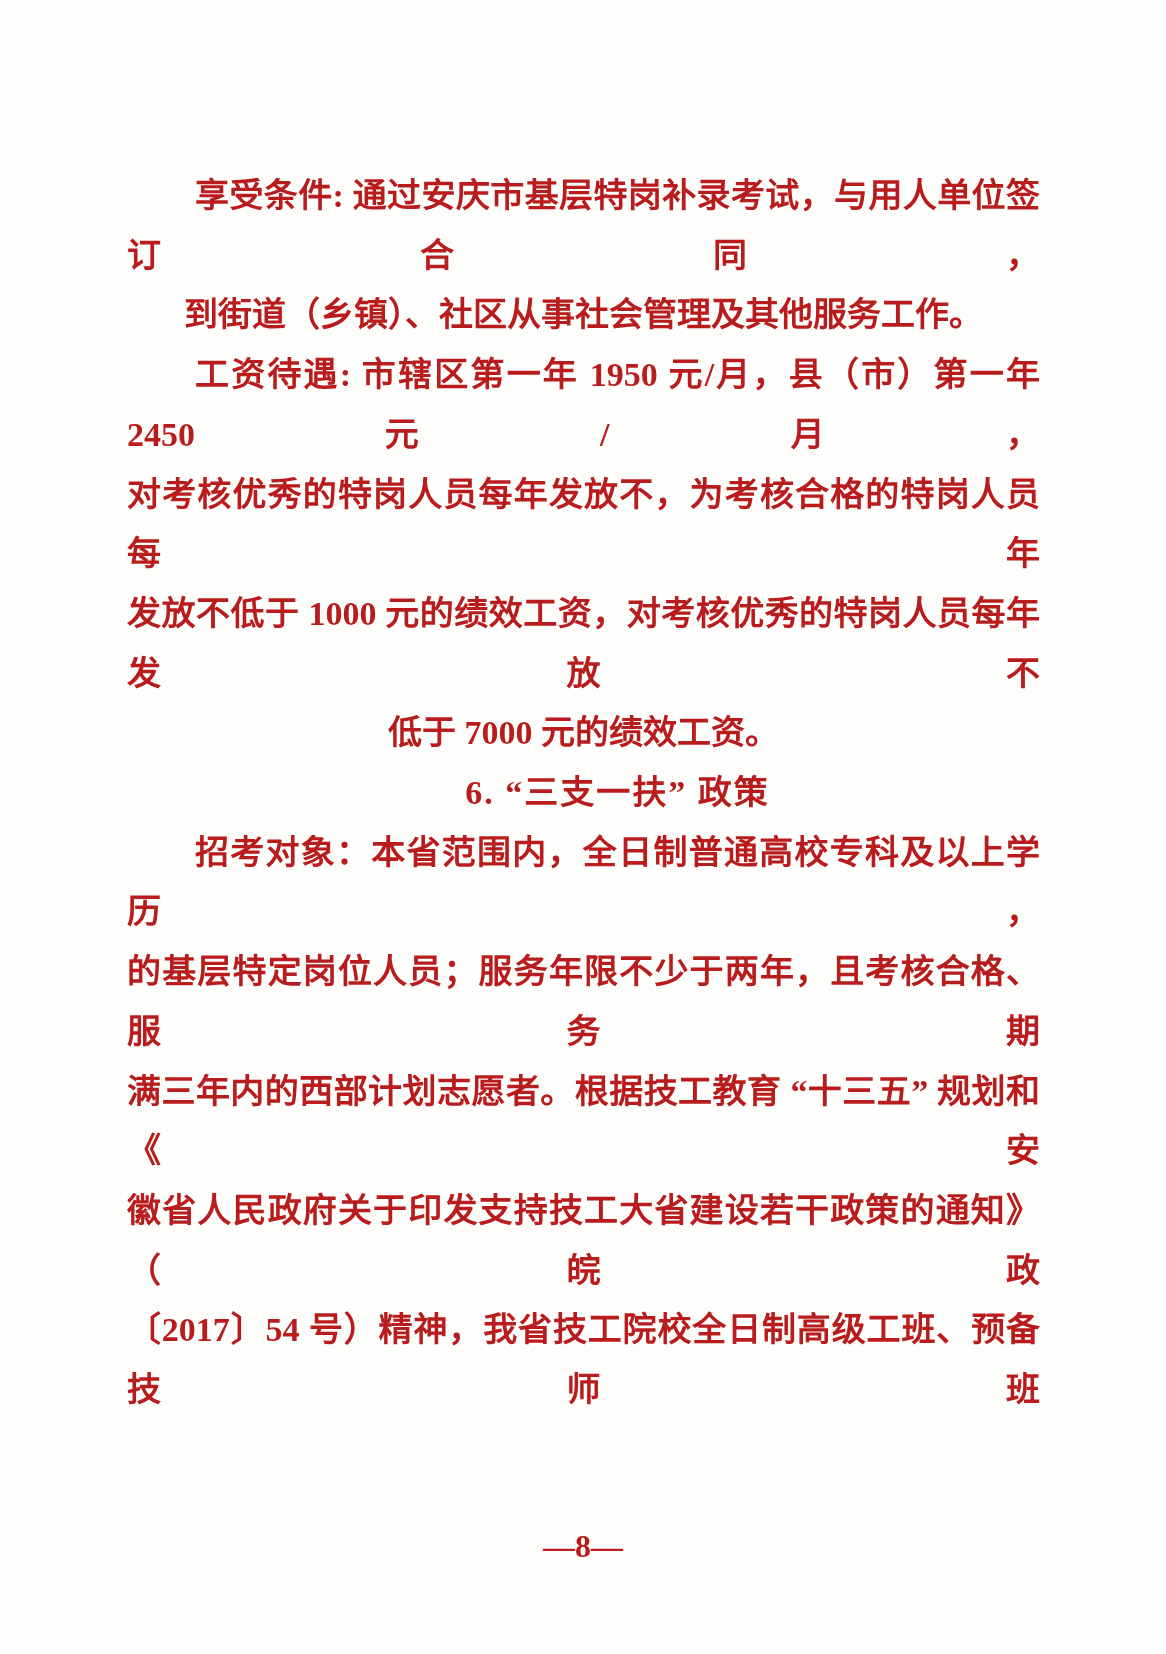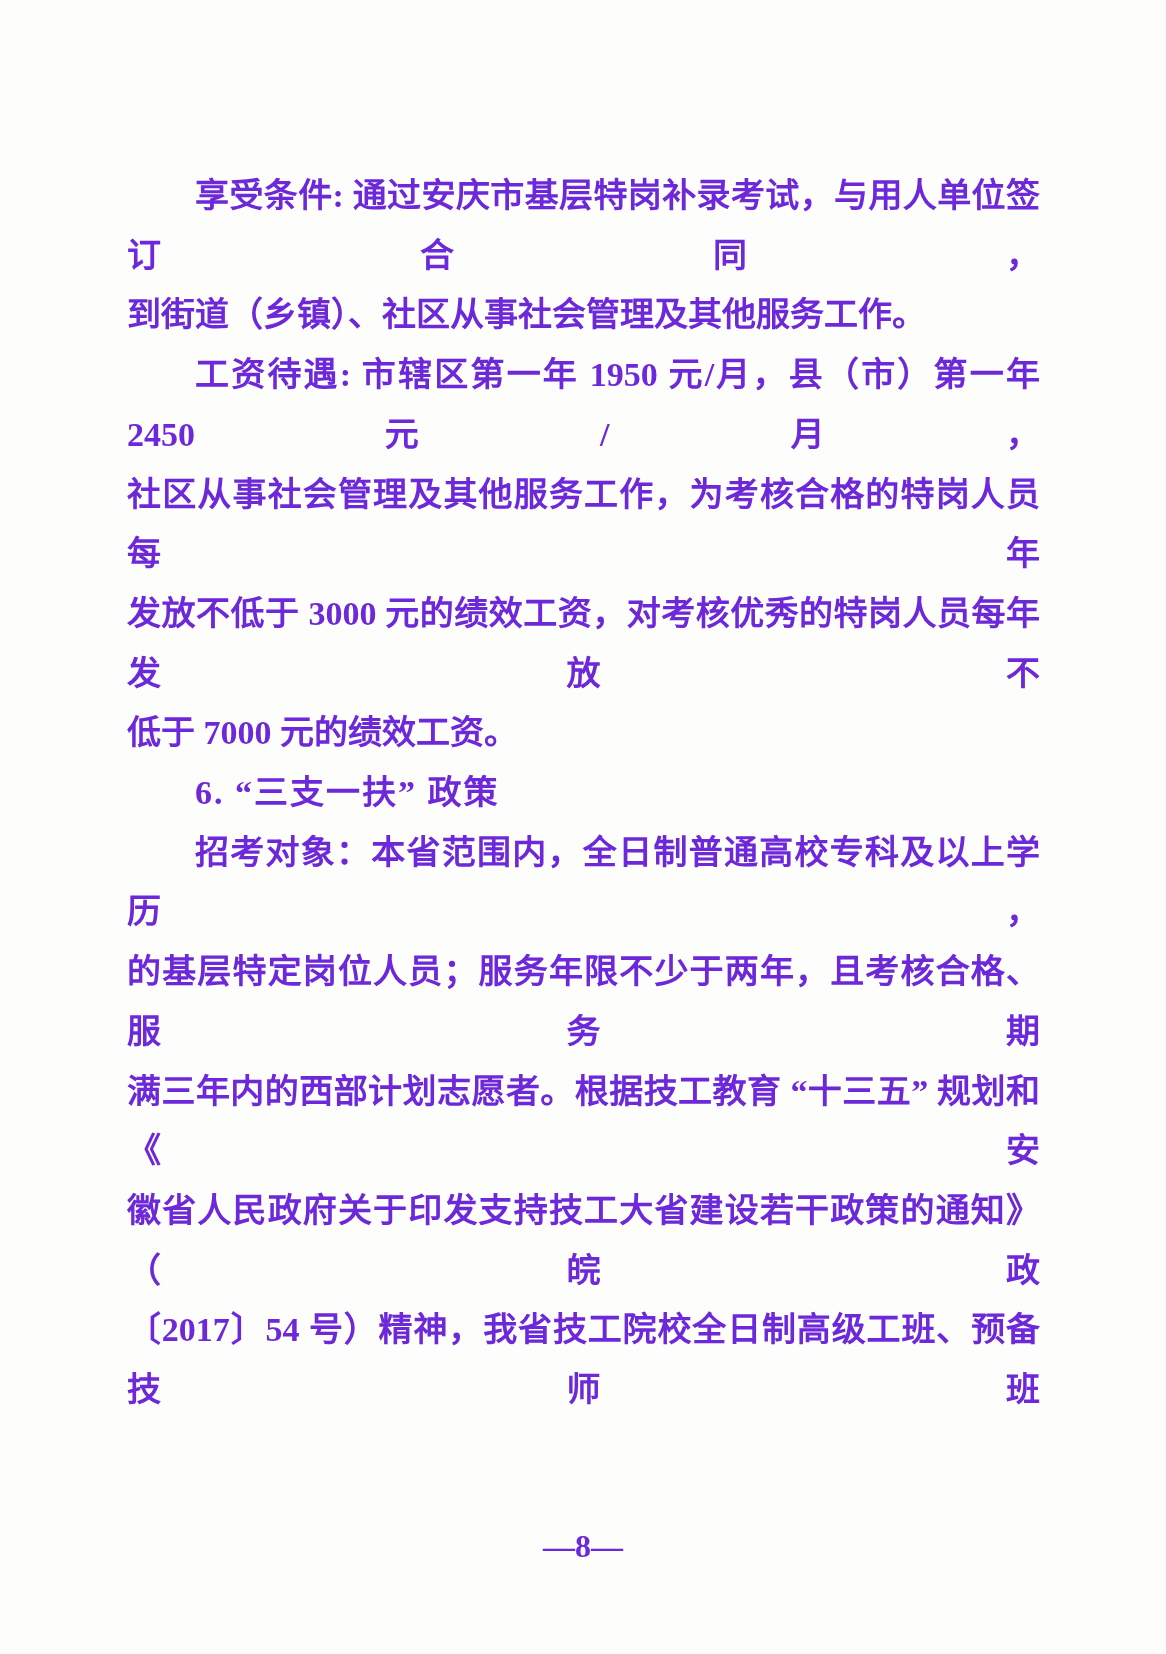--- a/index.html
+++ b/index.html
@@ -7,34 +7,34 @@
     padding: 0;
     background: #ffffff;
   }
   .page {
     position: relative;
     width: 1166px;
     height: 1654px;
     background: #fdfdfc;
     overflow: hidden;
     font-family: "Liberation Serif", "DejaVu Serif", serif;
-    color: #6d28d9;
+    color: #b91c1c;
   }
   .text-block {
     position: absolute;
     left: 127px;
     top: 166px;
     width: 913px;
     font-size: 34px;
     line-height: 59.7px;
     font-weight: bold;
     -webkit-font-smoothing: antialiased;
   }
   .ln {
-    text-align: left;
+    text-align: center;
     white-space: nowrap;
   }
   .ln.stretch {
     white-space: normal;
     text-align: justify;
     text-align-last: justify;
   }
   .ln.indent {
     text-indent: 68px;
   }
@@ -53,22 +53,22 @@
   }
 </style>
 </head>
 <body>
 
 <div class="page">
   <div class="text-block">
     <div class="ln indent stretch">享受条件: 通过安庆市基层特岗补录考试，与用人单位签订合同，</div>
     <div class="ln">到街道（乡镇）、社区从事社会管理及其他服务工作。</div>
     <div class="ln indent stretch">工资待遇: 市辖区第一年 1950 元/月，县（市）第一年 2450 元/月，</div>
-    <div class="ln stretch">社区从事社会管理及其他服务工作，为考核合格的特岗人员每年</div>
-    <div class="ln stretch">发放不低于 3000 元的绩效工资，对考核优秀的特岗人员每年发放不</div>
+    <div class="ln stretch">对考核优秀的特岗人员每年发放不，为考核合格的特岗人员每年</div>
+    <div class="ln stretch">发放不低于 1000 元的绩效工资，对考核优秀的特岗人员每年发放不</div>
     <div class="ln">低于 7000 元的绩效工资。</div>
     <div class="ln indent heading">6. “三支一扶” 政策</div>
     <div class="ln indent stretch">招考对象：本省范围内，全日制普通高校专科及以上学历，</div>
     <div class="ln stretch">的基层特定岗位人员；服务年限不少于两年，且考核合格、服务期</div>
     <div class="ln stretch">满三年内的西部计划志愿者。根据技工教育 “十三五” 规划和《安</div>
     <div class="ln stretch">徽省人民政府关于印发支持技工大省建设若干政策的通知》（皖政</div>
     <div class="ln stretch">〔2017〕54 号）精神，我省技工院校全日制高级工班、预备技师班</div>
 
   </div>
 

